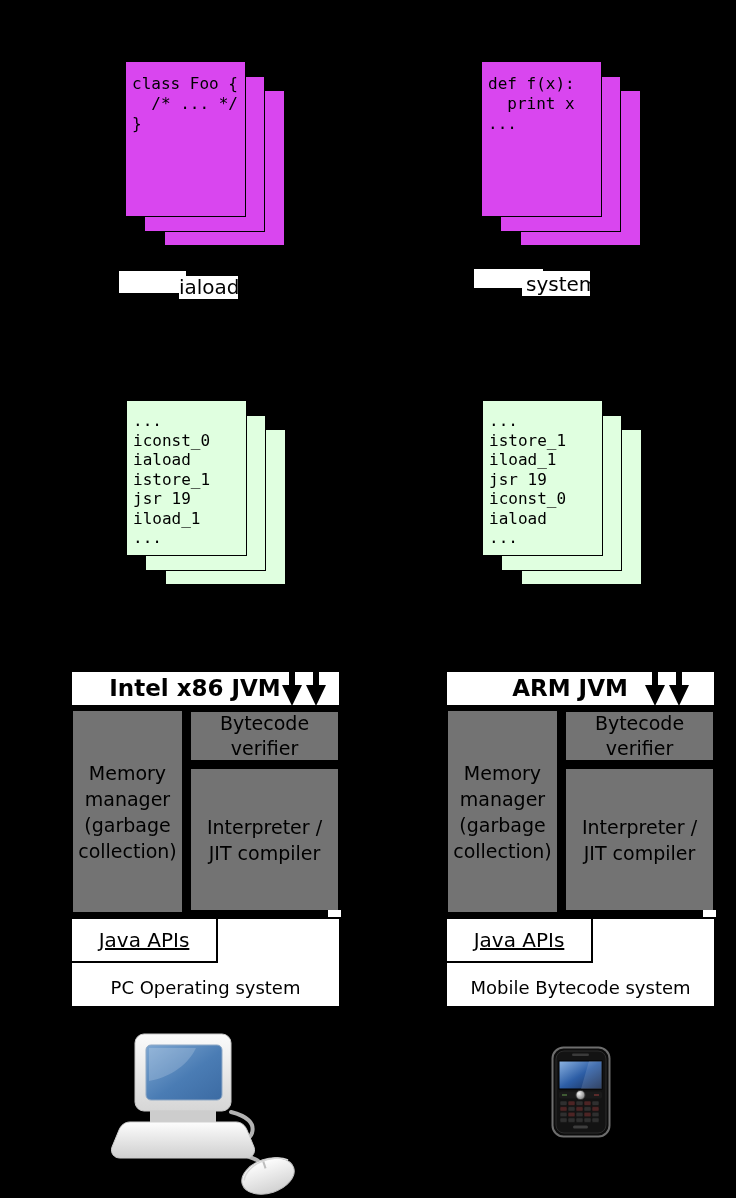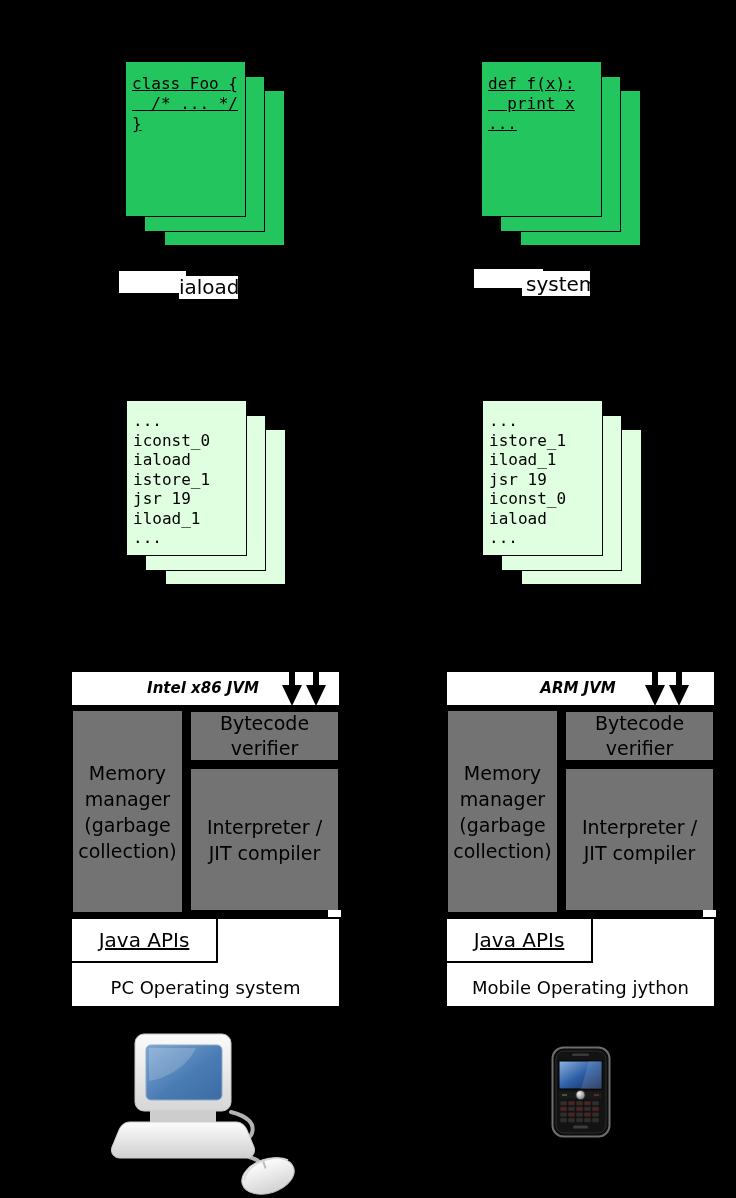--- a/index.html
+++ b/index.html
@@ -10,21 +10,21 @@
 
   
   .stack { position:absolute; width:161px; height:186px; }
   .page {
     position:absolute; width:121px; height:156px; box-sizing:border-box;
     border:1px solid #000;
   }
   .page.p3 { left:39px; top:29px; }
   .page.p2 { left:19px; top:15px; }
   .page.p1 { left:0;    top:0;   }
-  .stack.cyan  .page { background:#22c55e;text-decoration:underline; }
+  .stack.cyan  .page { background:#d946ef; }
   .stack.green .page { background:#e0ffe0; }
   .page pre.code {
     margin:0; padding:12px 4px 0 6px; color:#000;
     font-family:"DejaVu Sans Mono", monospace; font-size:16px; line-height:20px;
     white-space:pre;
   }
   .stack.green .page pre.code { line-height:19.5px; padding-top:10px; }
 
   #stack-java-src  { left:125px; top:61px; }
   #stack-py-src    { left:481px; top:61px; }
@@ -44,22 +44,22 @@
   
   .platform { position:absolute; top:670px; width:271px; height:338px; }
   #platform-pc     { left:70px; }
   #platform-mobile { left:445px; }
 
   .jvm-header {
     position:absolute; left:0; top:0; width:271px; height:37px;
     background:#fff; border:2px solid #000; box-sizing:border-box;
   }
   .jvm-title {
-    position:absolute; left:16px; top:0; width:230px; text-align:center;
-    font-weight:bold; font-size:15px; line-height:33px; white-space:nowrap;font-style:italic;
+    position:absolute; left:8px; top:0; width:230px; text-align:center;
+    font-weight:bold; font-size:23px; line-height:33px; white-space:nowrap;
   }
   .arrows { position:absolute; top:0; }
   #platform-pc     .arrows { left:195px; }
   #platform-mobile .arrows { left:183px; }
 
   .cell {
     position:absolute; background:#737373; border:3px solid #000;
     box-sizing:border-box; display:flex; align-items:center; justify-content:center;
     text-align:center;
   }
@@ -194,21 +194,21 @@
     <div class="cell cell-verifier">
       <span class="lines">Bytecode
 verifier</span>
     </div>
     <div class="cell cell-interpreter">
       <span class="lines">Interpreter /
 JIT compiler</span>
     </div>
     <div class="notch"></div>
     <div class="os-box">
-      <div class="os-label">Mobile Operating jython</div>
+      <div class="os-label">Mobile Bytecode system</div>
     </div>
     <div class="apis-box">
       <span>Java APIs</span>
     </div>
   </div>
 
   <svg class="device" id="device-pc" width="210" height="170" viewBox="0 0 210 170">
     <defs>
       <linearGradient id="monBody" x1="0" y1="0" x2="0" y2="1">
         <stop offset="0" stop-color="#fbfbfb"></stop>

